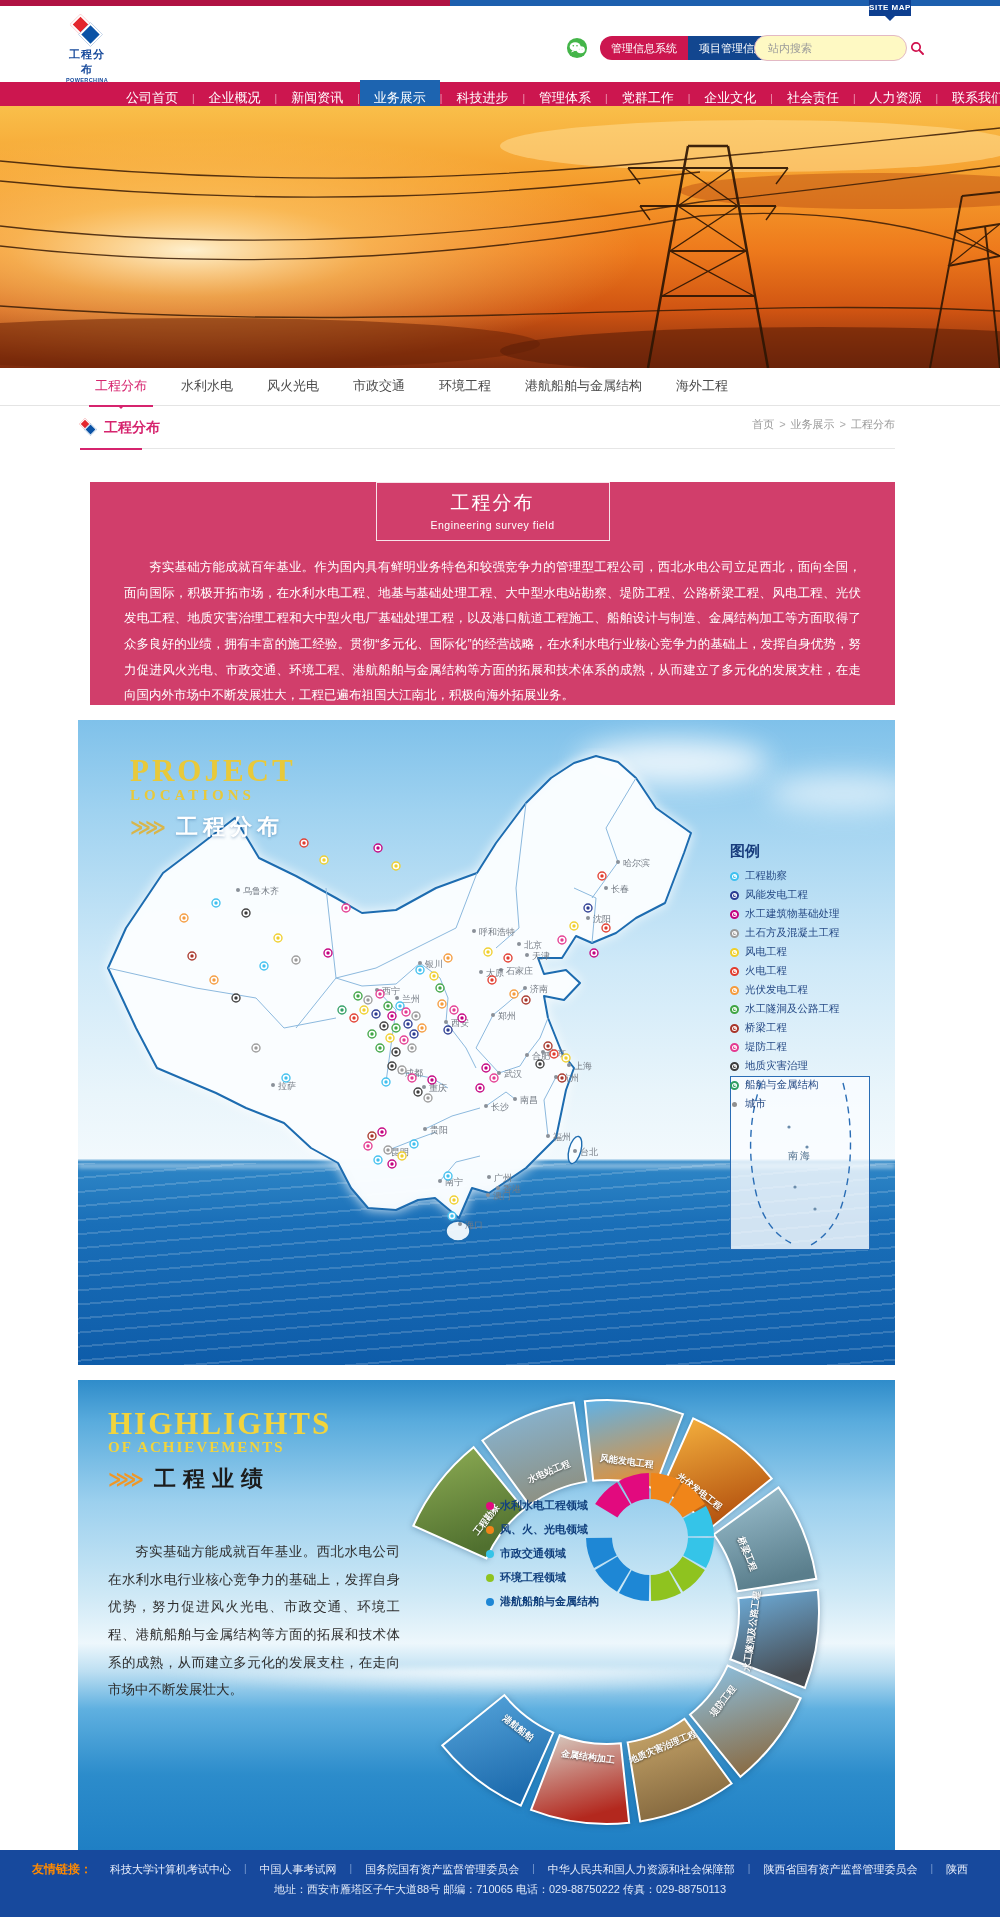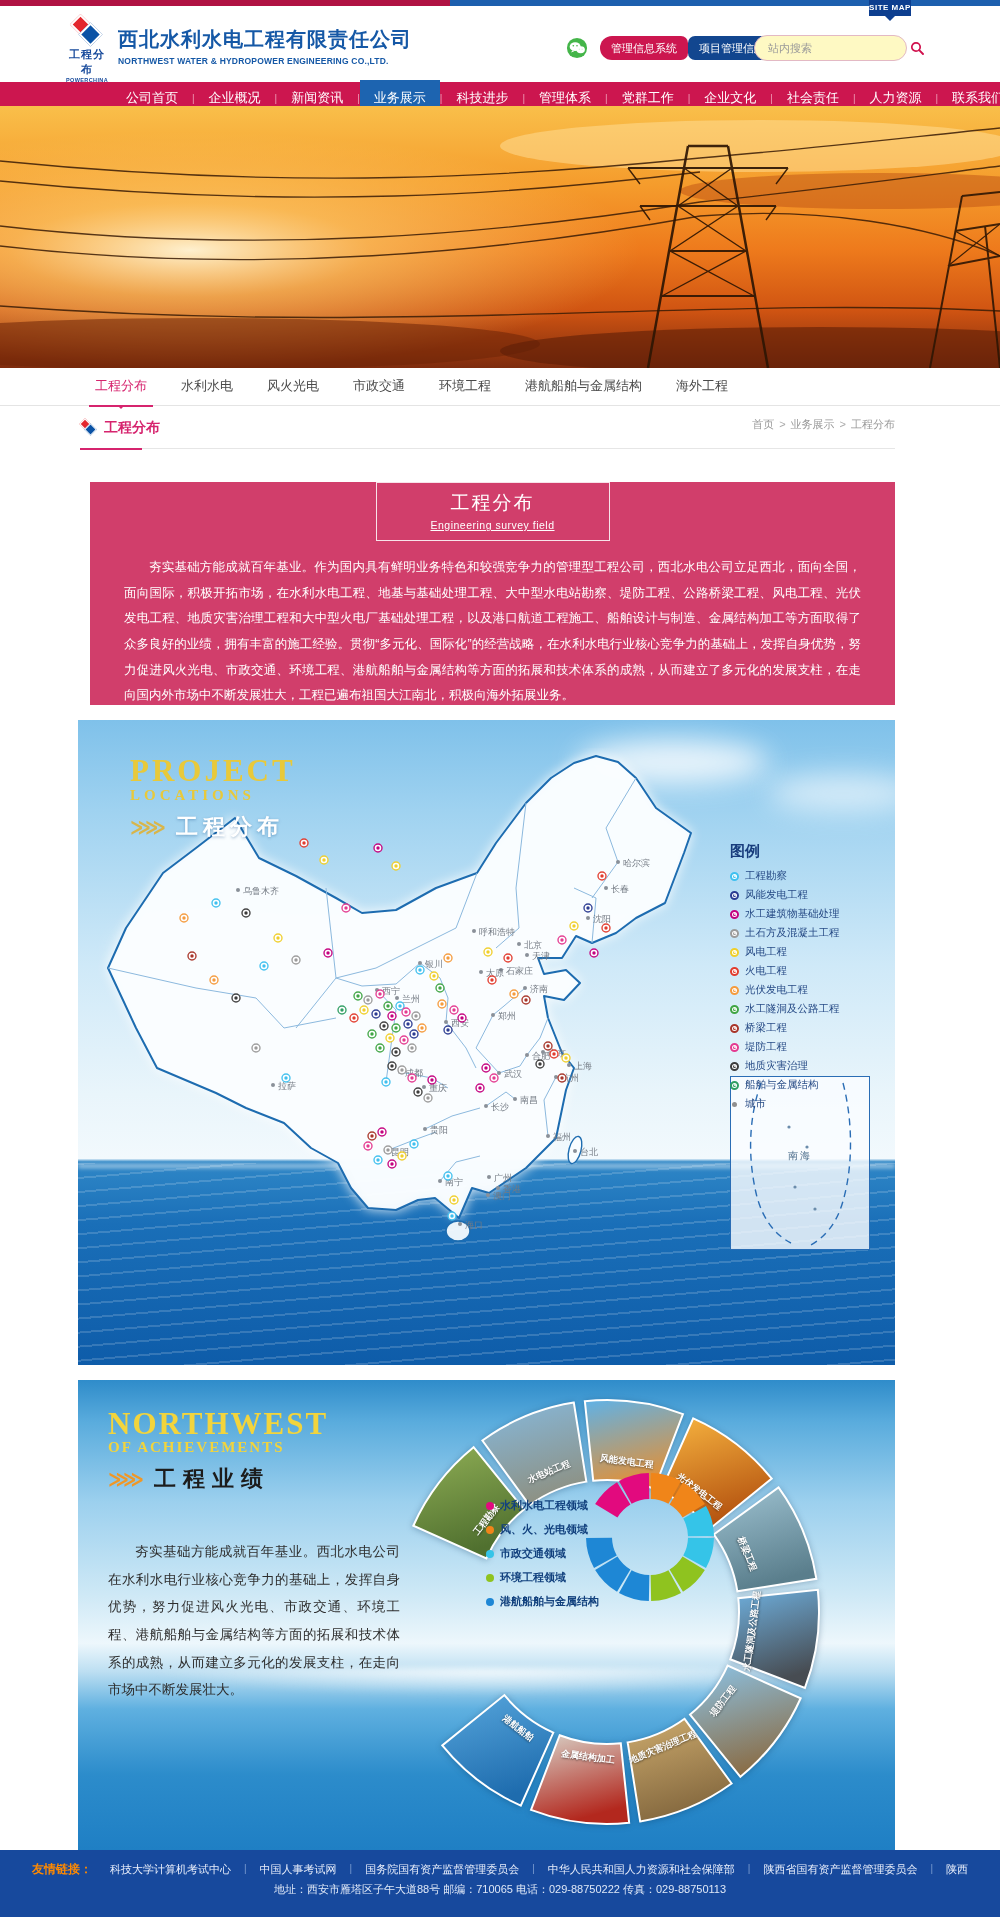--- a/index.html
+++ b/index.html
@@ -19,21 +19,21 @@
   .logo .d1,.logo .d2 { position:absolute; transform:rotate(45deg); border:2px solid #fff; }
   .logo .d1 { width:15px; height:15px; background:#e3262d; left:3px; top:1px; }
   .logo .d2 { width:17px; height:17px; background:#0a52a5; left:12px; top:10px; }
   .logo .cn { font-size:11px; font-weight:bold; color:#15489a; letter-spacing:1px; margin-top:1px; }
   .logo .en { font-size:5.5px; font-weight:bold; color:#15489a; letter-spacing:.4px; }
   .cname { position:absolute; left:118px; top:20px; }
   .cname .cn { font-size:20px; font-weight:bold; color:#1558a6; letter-spacing:1px; }
   .cname .en { font-size:8.5px; font-weight:bold; color:#1558a6; margin-top:3px; letter-spacing:.2px; }
   .wechat { position:absolute; left:566px; top:31px; width:22px; height:22px; cursor:pointer; }
   .hbtns { position:absolute; left:600px; top:30px; height:24px; display:flex; border-radius:12px; overflow:hidden; }
-  .hbtn { color:#fff; font-size:11px; line-height:24px; padding:0 11px; cursor:pointer; white-space:nowrap;border-radius:7px; }
+  .hbtn { color:#fff; font-size:11px; line-height:24px; padding:0 11px; cursor:pointer; white-space:nowrap; }
   .hbtn.b0 { background:#cc164f; }
   .hbtn.b1 { background:#12468f; }
   .search { position:absolute; left:754px; top:29px; width:153px; height:26px; border:1px solid #e3b9c4; border-radius:13px;
             background:#fef9c3; display:flex; align-items:center; padding:0 10px 0 13px; }
   .search input { border:none; outline:none; flex:1; font-size:11px; color:#555; font-family:inherit; background:transparent; }
   .search input::placeholder { color:#9a9a9a; }
   .sbtn { width:14px; height:14px; cursor:pointer; flex:none; }
 
   
   .nav { height:24px; background:#cc164f; position:relative; }
@@ -67,21 +67,21 @@
   .breadcrumb { position:absolute; right:105px; top:10px; font-size:11px; color:#999; }
   .breadcrumb a { color:#999; text-decoration:none; cursor:pointer; }
   .bsep { margin:0 5px; color:#aaa; }
 
   .wrap { width:817px; margin-left:78px; }
 
   
   .intro { height:223px; background:#d13e6b; margin-bottom:15px; color:#fff; position:relative; width:805px; margin-left:12px; }
   .intro .tbox { width:234px; margin:20px auto 14px; border:1px solid rgba(255,255,255,.85); text-align:center; padding:7px 0 9px; }
   .intro .t1 { font-size:19px; letter-spacing:2px; }
-  .intro .t2 { font-size:10.5px; margin-top:3px; letter-spacing:.5px;text-decoration:underline; }
+  .intro .t2 { font-size:10.5px; margin-top:3px; letter-spacing:.5px; }
   .intro .body { padding:0 34px; font-size:12.5px; line-height:2.05; text-align:justify; text-indent:2em; color:#fff; }
 
   
   .mapsec { height:645px; position:relative; margin-bottom:15px; overflow:hidden;
     background:linear-gradient(180deg,#7fc1ea 0%,#9fd2f0 14%,#cfe9f8 38%,#e9f5fb 58%,#f2f9fd 68%,#2f87c7 68.5%,#1a6fb8 78%,#0e5ca9 100%); }
   .mapsec::before { content:""; position:absolute; left:0; top:444px; width:100%; height:4px; background:rgba(255,255,255,.55); filter:blur(2px); }
   .mapsec .waves { position:absolute; left:0; top:443px; width:100%; height:202px;
     background:repeating-linear-gradient(175deg,rgba(255,255,255,.16) 0 2px,transparent 2px 14px); }
   .cloud { position:absolute; background:#fff; border-radius:50%; filter:blur(14px); opacity:.8; }
   .maptitle { position:absolute; left:52px; top:33px; z-index:3; }
@@ -140,24 +140,20 @@
   <div class="sitemap">SITE MAP</div>
 
   <div class="header">
     <div class="logo">
       <div class="dias">
         <div class="d1"></div>
           <div class="d2"></div>
       </div>
       <div class="cn">工程分布</div>
       <div class="en">POWERCHINA</div>
-    </div>
-    <div class="cname">
-      <div class="cn">西北水利水电工程有限责任公司</div>
-      <div class="en">NORTHWEST WATER &amp; HYDROPOWER ENGINEERING CO.,LTD.</div>
     </div>
     <svg class="wechat" viewBox="0 0 24 24">
       <circle cx="12" cy="12" r="11" fill="#44b549"></circle>
       <ellipse cx="10" cy="10.5" rx="6" ry="4.8" fill="#fff"></ellipse>
       <ellipse cx="16" cy="14" rx="4.6" ry="3.8" fill="#fff"></ellipse>
       <path d="M7,14.5 L5.5,17 L9,15.5 Z" fill="#fff"></path>
       <circle cx="8" cy="9.5" r=".9" fill="#44b549"></circle>
         <circle cx="12" cy="9.5" r=".9" fill="#44b549"></circle>
       <circle cx="14.6" cy="13.3" r=".8" fill="#d8f3da"></circle>
         <circle cx="17.6" cy="13.3" r=".8" fill="#d8f3da"></circle>
@@ -895,21 +891,21 @@
           <circle cx="64" cy="110" r="1.6" fill="#6b8cab"></circle>
             <circle cx="84" cy="132" r="1.6" fill="#6b8cab"></circle>
         </svg>
         <span class="nh">南海</span>
       </div>
     </div>
 
     <div class="hisec">
       <div class="foam"></div>
       <div class="hititle">
-        <div class="l1">NORTHWEST</div>
+        <div class="l1">HIGHLIGHTS</div>
         <div class="l2">OF ACHIEVEMENTS</div>
         <div class="tcnrow">
           <span class="chev orange">≫≫</span>
           <span class="cn">工程业绩</span>
         </div>
       </div>
       <div class="hibody">夯实基础方能成就百年基业。西北水电公司在水利水电行业核心竞争力的基础上，发挥自身优势，努力促进风火光电、市政交通、环境工程、港航船舶与金属结构等方面的拓展和技术体系的成熟，从而建立多元化的发展支柱，在走向市场中不断发展壮大。</div>
       <svg class="ringsvg" width="470" height="462" viewBox="0 0 470 462">
         <defs id="ring-defs">
             <linearGradient id="rg0" x1="0" y1="0" x2="0.3" y2="1">

